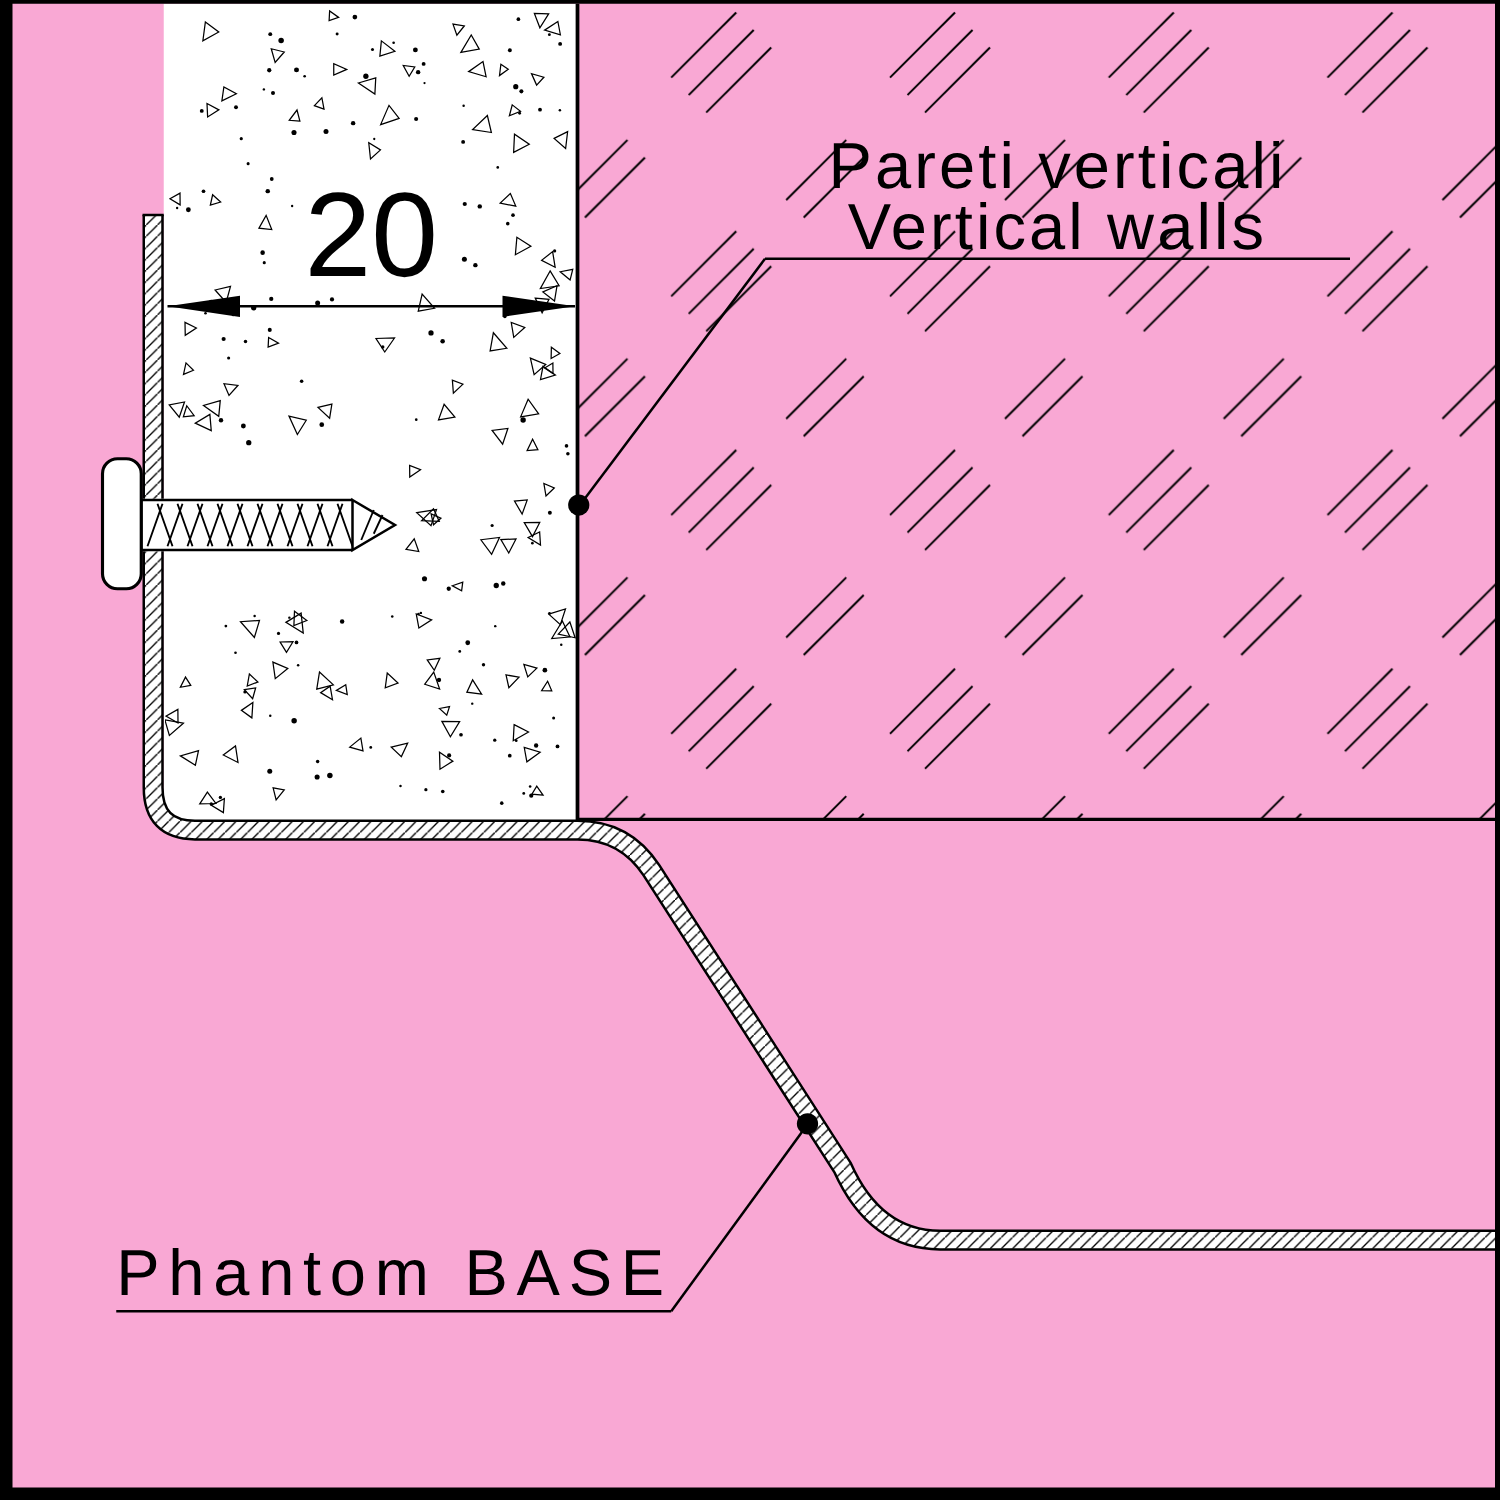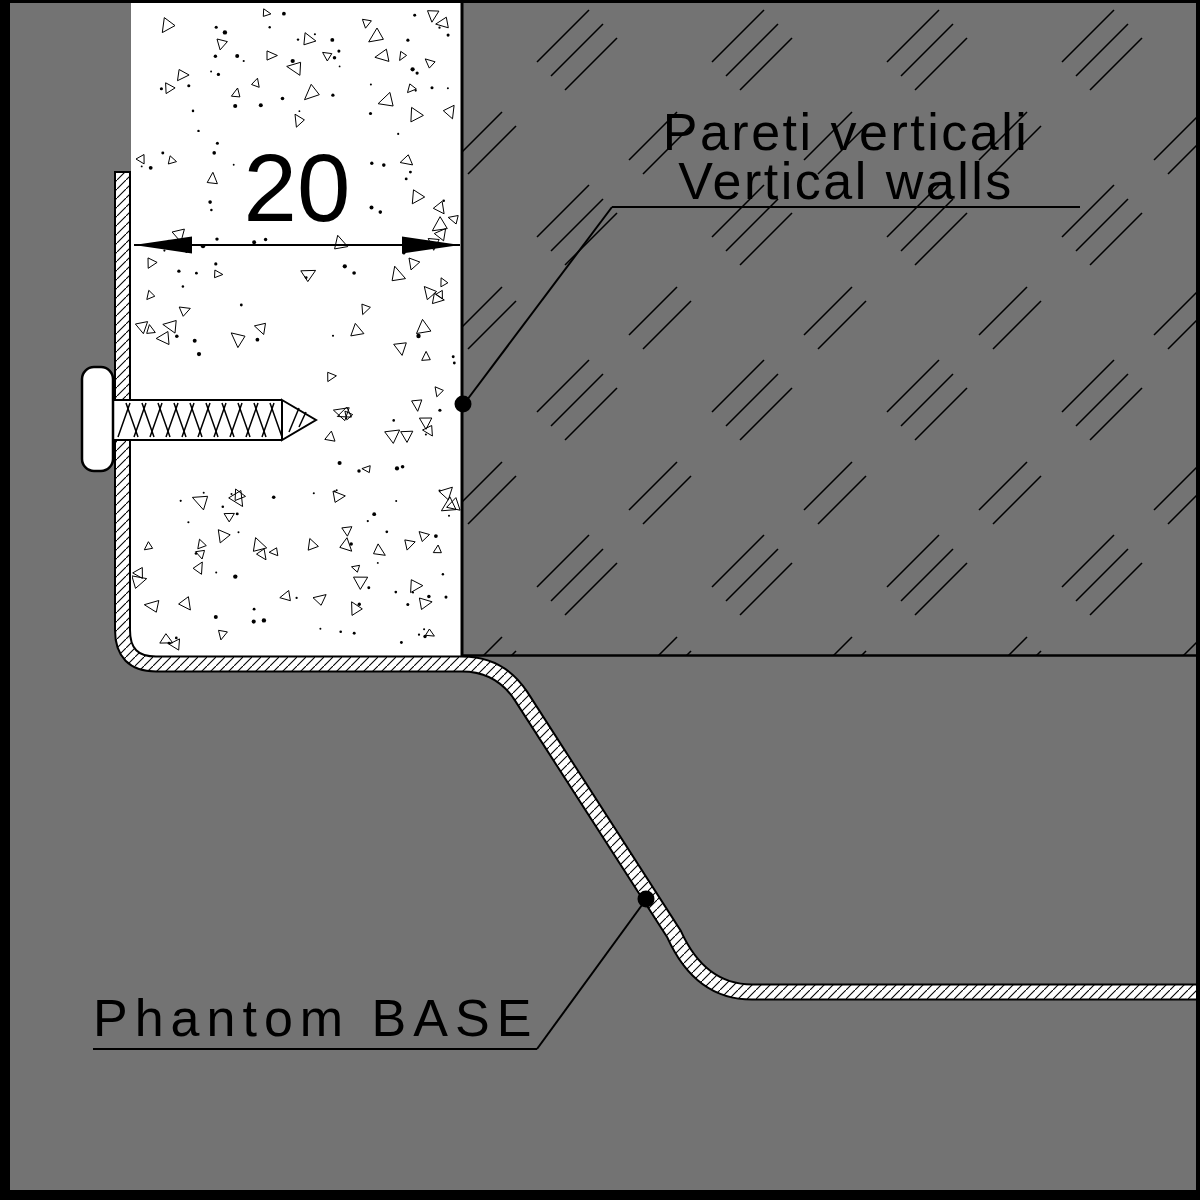--- a/index.html
+++ b/index.html
@@ -1,16 +1,16 @@
 <!DOCTYPE html>
 <html><head>
 <meta charset="utf-8">
 <style>
   html,body{margin:0;padding:0;background:#ffffff;}
-  .stage{position:relative;width:1200px;height:1200px;background:#737373;overflow:hidden;}
+  .stage{position:relative;width:1200px;height:1200px;background:#f9a8d4;overflow:hidden;}
   svg{display:block;}
   .cad-text{
     font-family:"Liberation Sans","DejaVu Sans",sans-serif;
     fill:#000000;
     font-weight:400;
   }
 </style>
 </head>
 <body>
 

